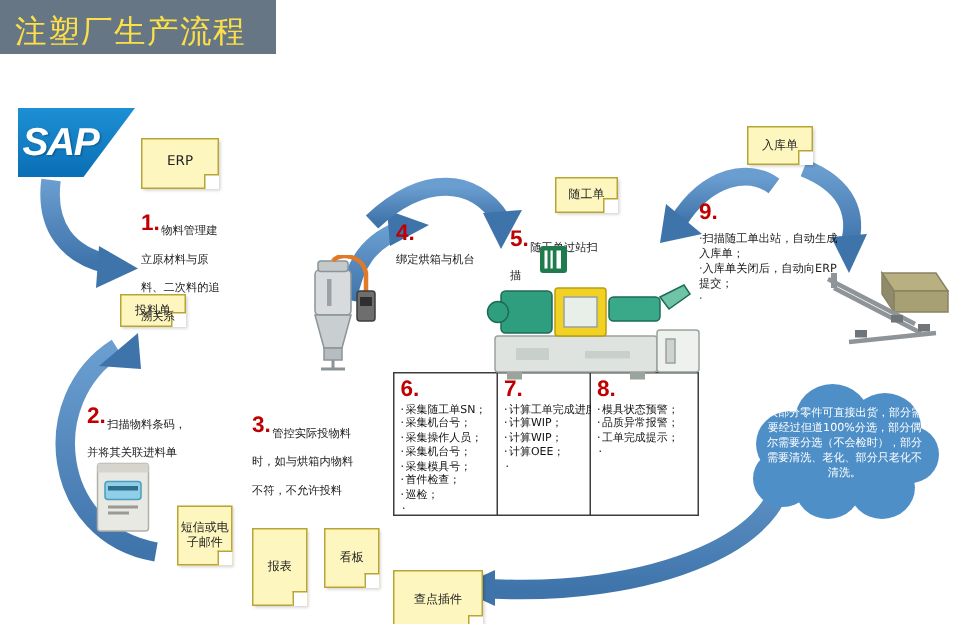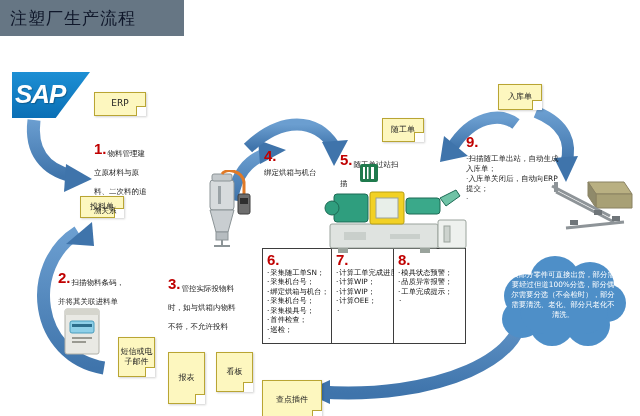--- a/index.html
+++ b/index.html
@@ -10,21 +10,21 @@
   }
   #canvas{position:absolute;left:0;top:0;width:640px;height:416px;}
 
   
   .titlebar{
     position:absolute;left:0;top:0;width:184px;height:36px;
     background:#667684;
   }
   .titlebar .t{
     position:absolute;left:10px;top:7px;
-    color:#0f172a;font-size:17px;letter-spacing:1px;
+    color:#fde047;font-size:21px;letter-spacing:1px;
     white-space:nowrap;
     text-align:right;
   }
 
   
   .sap{
     position:absolute;left:12px;top:72px;width:78px;height:46px;
   }
   .sap .shape{
     position:absolute;left:0;top:0;width:78px;height:46px;
@@ -160,31 +160,31 @@
   <div class="titlebar">
     <div class="t">注塑厂生产流程</div>
   </div>
 
   <div class="sap">
     <div class="shape"></div>
     <div class="txt">SAP</div>
     <div class="dot"></div>
   </div>
 
-  <div class="note" style="left:94px;top:92px;width:52px;height:24px;font-size:9px;">
+  <div class="note" style="left:94px;top:92px;width:52px;height:34px;font-size:9px;">
     <span>ERP</span>
     <span class="folded"></span>
   </div>
 
   <div class="note" style="left:80px;top:196px;width:44px;height:22px;">
     <span>投料单</span>
     <span class="folded"></span>
   </div>
 
-  <div class="note" style="left:382px;top:118px;width:42px;height:24px;">
+  <div class="note" style="left:370px;top:118px;width:42px;height:24px;">
     <span>随工单</span>
     <span class="folded"></span>
   </div>
 
   <div class="note" style="left:498px;top:84px;width:44px;height:26px;">
     <span>入库单</span>
     <span class="folded"></span>
   </div>
 
   <div class="note" style="left:118px;top:337px;width:37px;height:40px;line-height:1.3;">
@@ -234,21 +234,21 @@
 ·入库单关闭后，自动向ERP提交；
 ·</div>
   </div>
 
   <div class="framebox" style="left:262px;top:248px;width:70px;height:96px;">
     <div class="inner">
       <span class="num">6.</span>
       <ul>
         <li>采集随工单SN；</li>
         <li>采集机台号；</li>
-        <li>绑定烘箱与机台；</li>
+        <li>采集操作人员；</li>
         <li>采集机台号；</li>
         <li>采集模具号；</li>
         <li>首件检查；</li>
         <li>巡检；</li>
         <li class="plain">·</li>
       </ul>
     </div>
   </div>
 
   <div class="framebox" style="left:332px;top:248px;width:62px;height:96px;border-left:none;">

